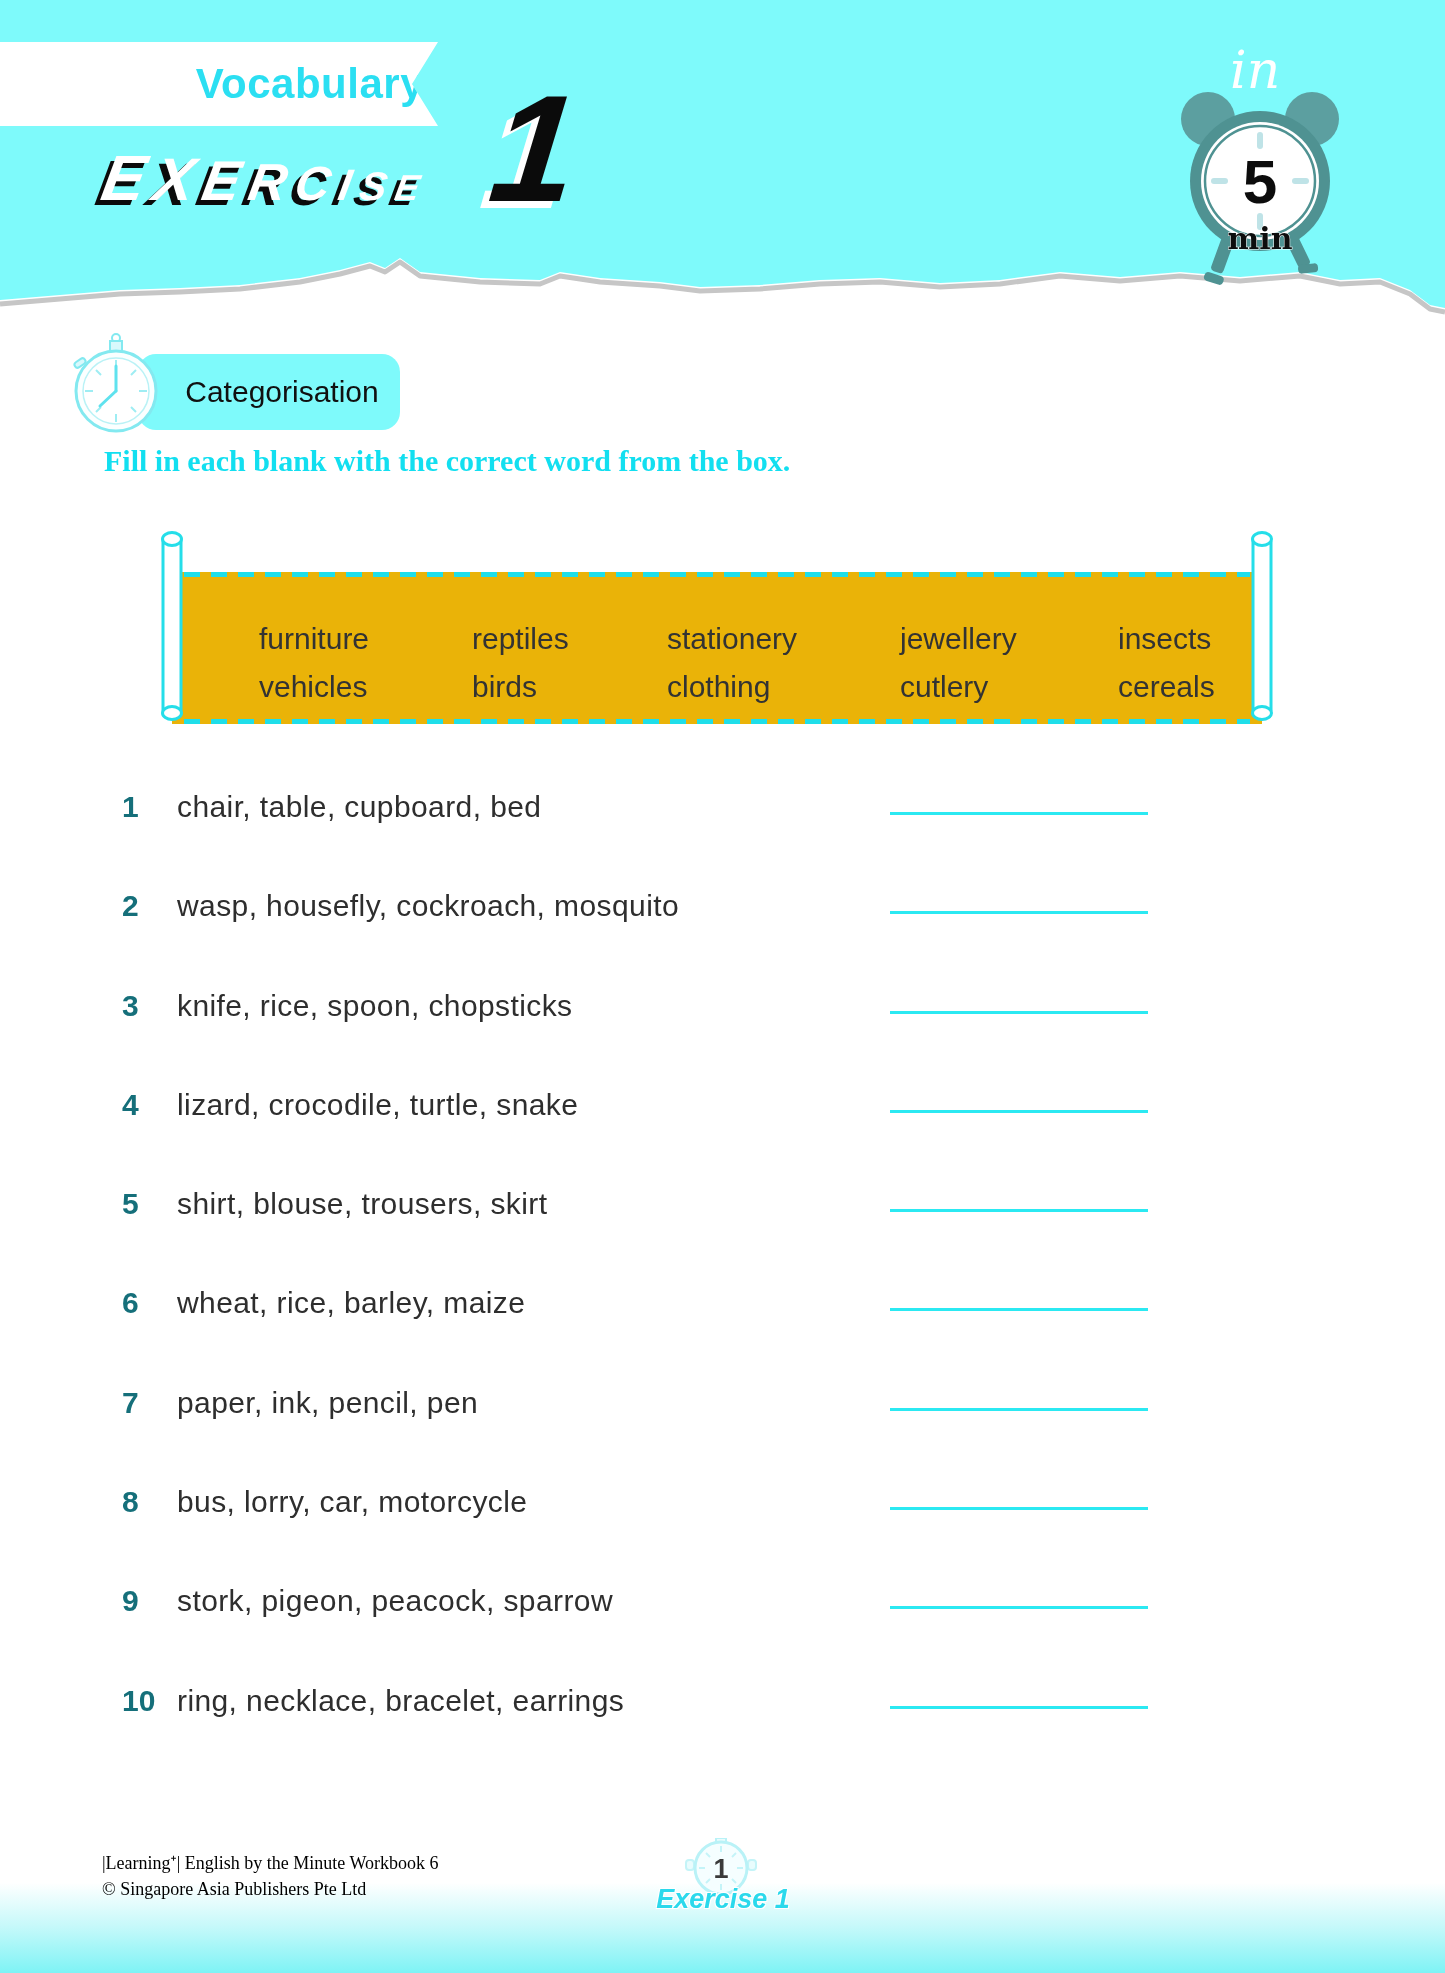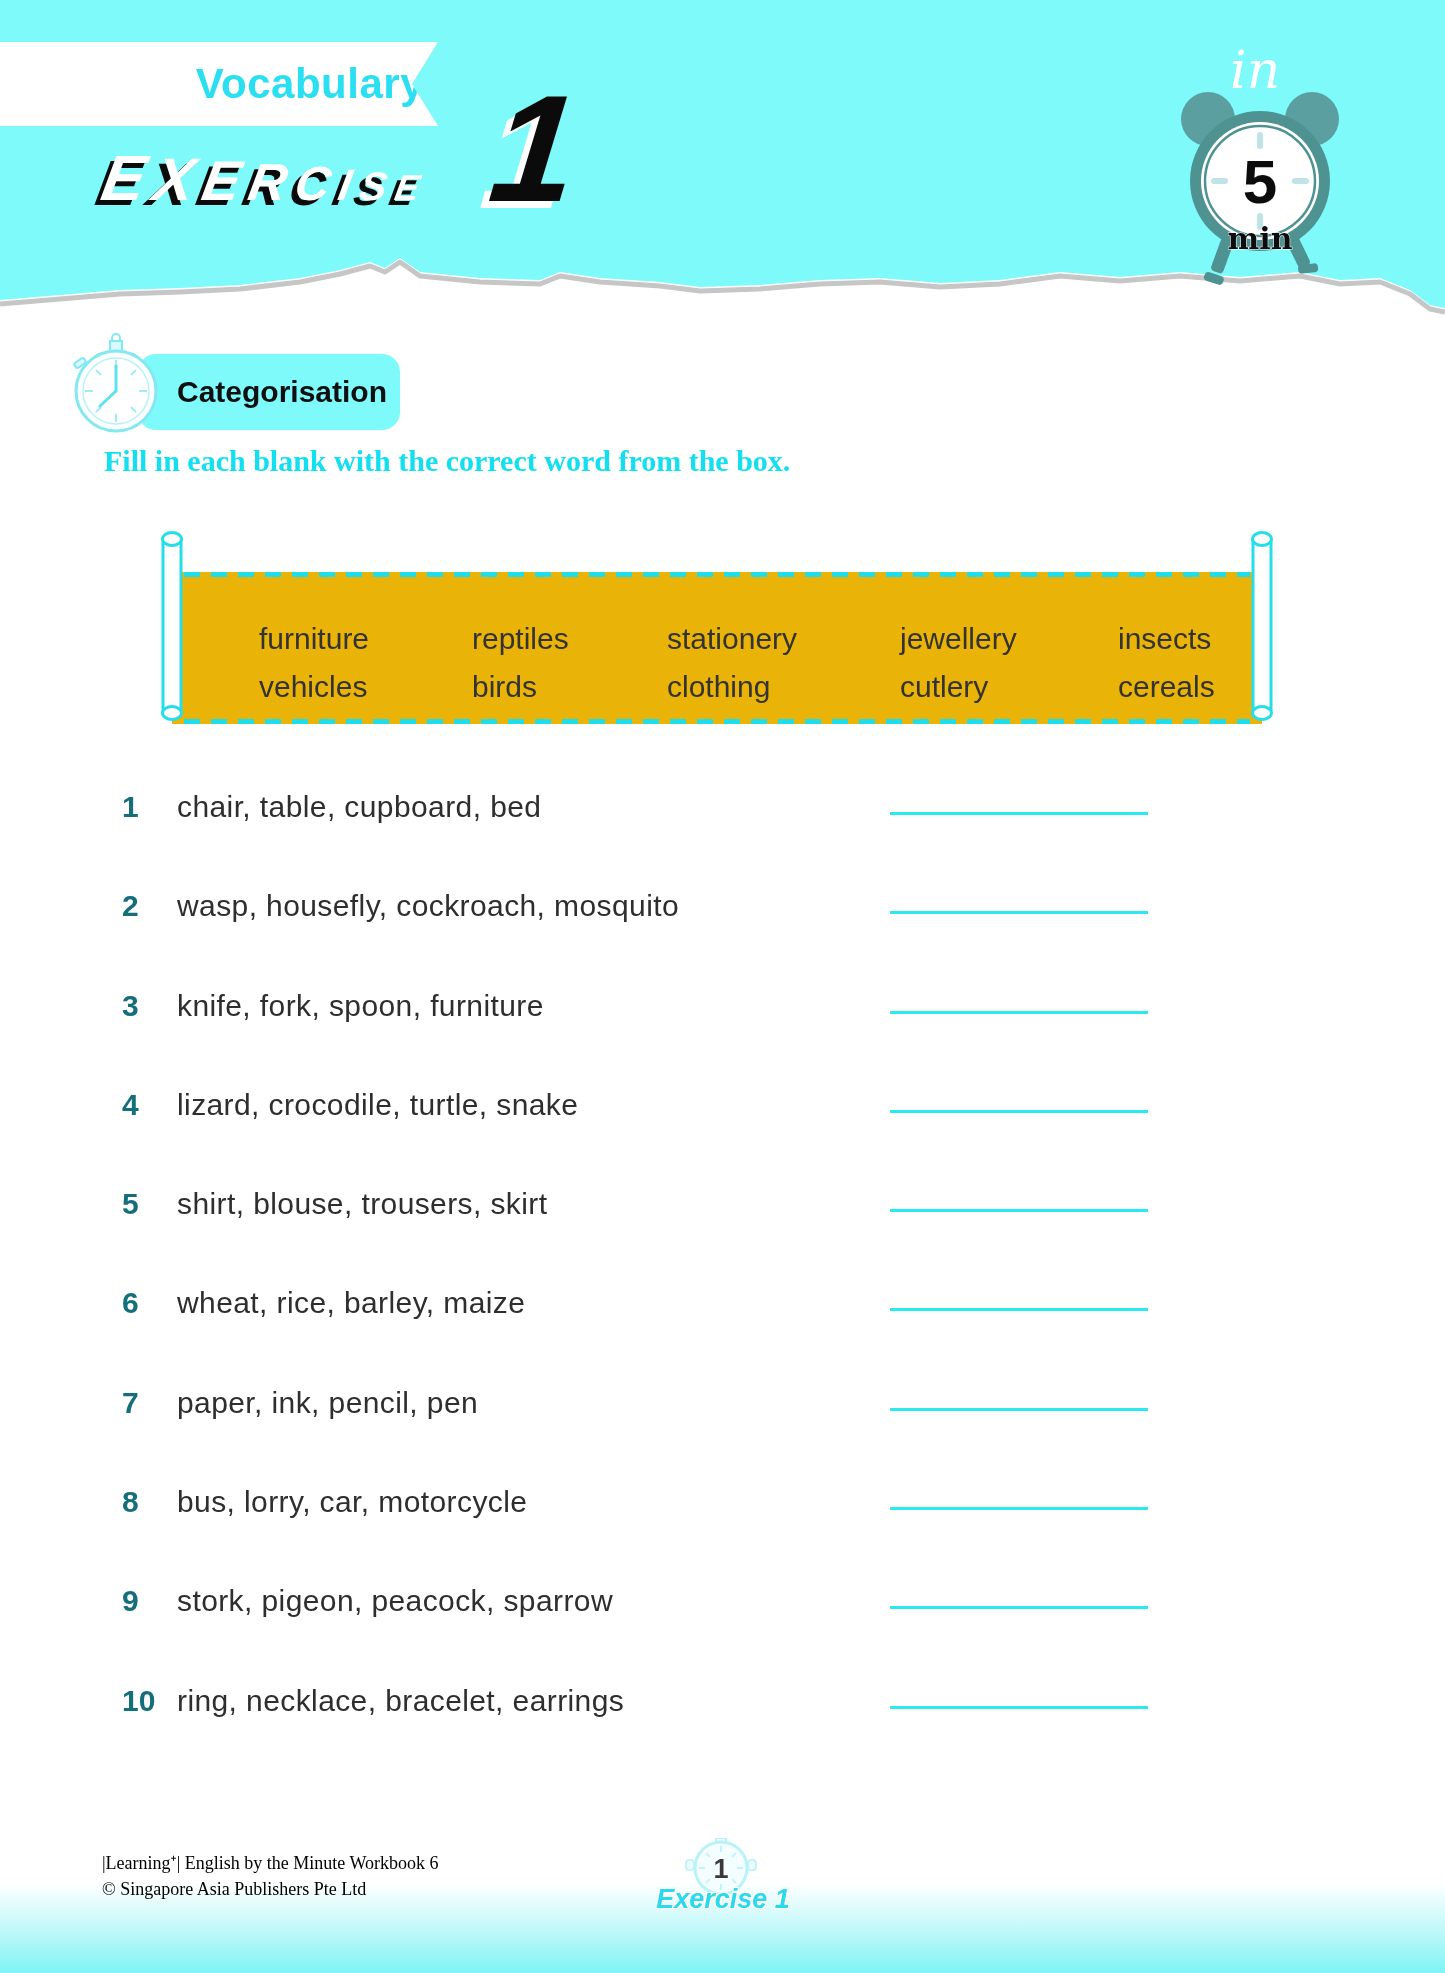--- a/index.html
+++ b/index.html
@@ -26,21 +26,21 @@
          color:#0b0b0b;text-shadow:-8px 7px 0 #ffffff;transform:skewX(-6deg);line-height:1;z-index:3;}
 
   .timer-in{position:absolute;left:1230px;top:40px;font-family:"DejaVu Serif",serif;font-style:italic;
             font-size:52px;color:#ffffff;z-index:4;}
   .clock{position:absolute;left:1178px;top:86px;z-index:4;}
 
   
   .pill{position:absolute;left:138px;top:354px;width:262px;height:76px;background:#7EFAFB;
         border-radius:18px;display:flex;align-items:center;justify-content:center;
         padding-left:26px;box-sizing:border-box;z-index:2;}
-  .pill-label{font-size:30px;font-weight:700;color:#101010;}
+  .pill-label{font-size:30px;font-weight:400;color:#101010;}
   .stopwatch{position:absolute;left:70px;top:332px;z-index:3;}
 
   .instruction{position:absolute;left:104px;top:444px;font-size:30px;font-weight:700;color:#12DFF0;z-index:2;font-family:Liberation Serif, serif;}
 
   
   .wordbox-fill{position:absolute;left:172px;top:572px;width:1090px;height:152px;background:#eab308;z-index:1;}
   .dash{position:absolute;left:12px;right:12px;height:5px;
         background:repeating-linear-gradient(90deg,#1FDEE9 0 16px,transparent 16px 27px);}
   .dash-top{top:0;}
   .dash-bottom{bottom:0;}
@@ -175,21 +175,21 @@
       <span class="txt">chair, table, cupboard, bed</span>
       <span class="blank"></span>
     </div>
     <div class="item">
       <span class="num">2</span>
       <span class="txt">wasp, housefly, cockroach, mosquito</span>
       <span class="blank"></span>
     </div>
     <div class="item">
       <span class="num">3</span>
-      <span class="txt">knife, fork, spoon, furniture</span>
+      <span class="txt">knife, rice, spoon, chopsticks</span>
       <span class="blank"></span>
     </div>
     <div class="item">
       <span class="num">4</span>
       <span class="txt">lizard, crocodile, turtle, snake</span>
       <span class="blank"></span>
     </div>
     <div class="item">
       <span class="num">5</span>
       <span class="txt">shirt, blouse, trousers, skirt</span>

